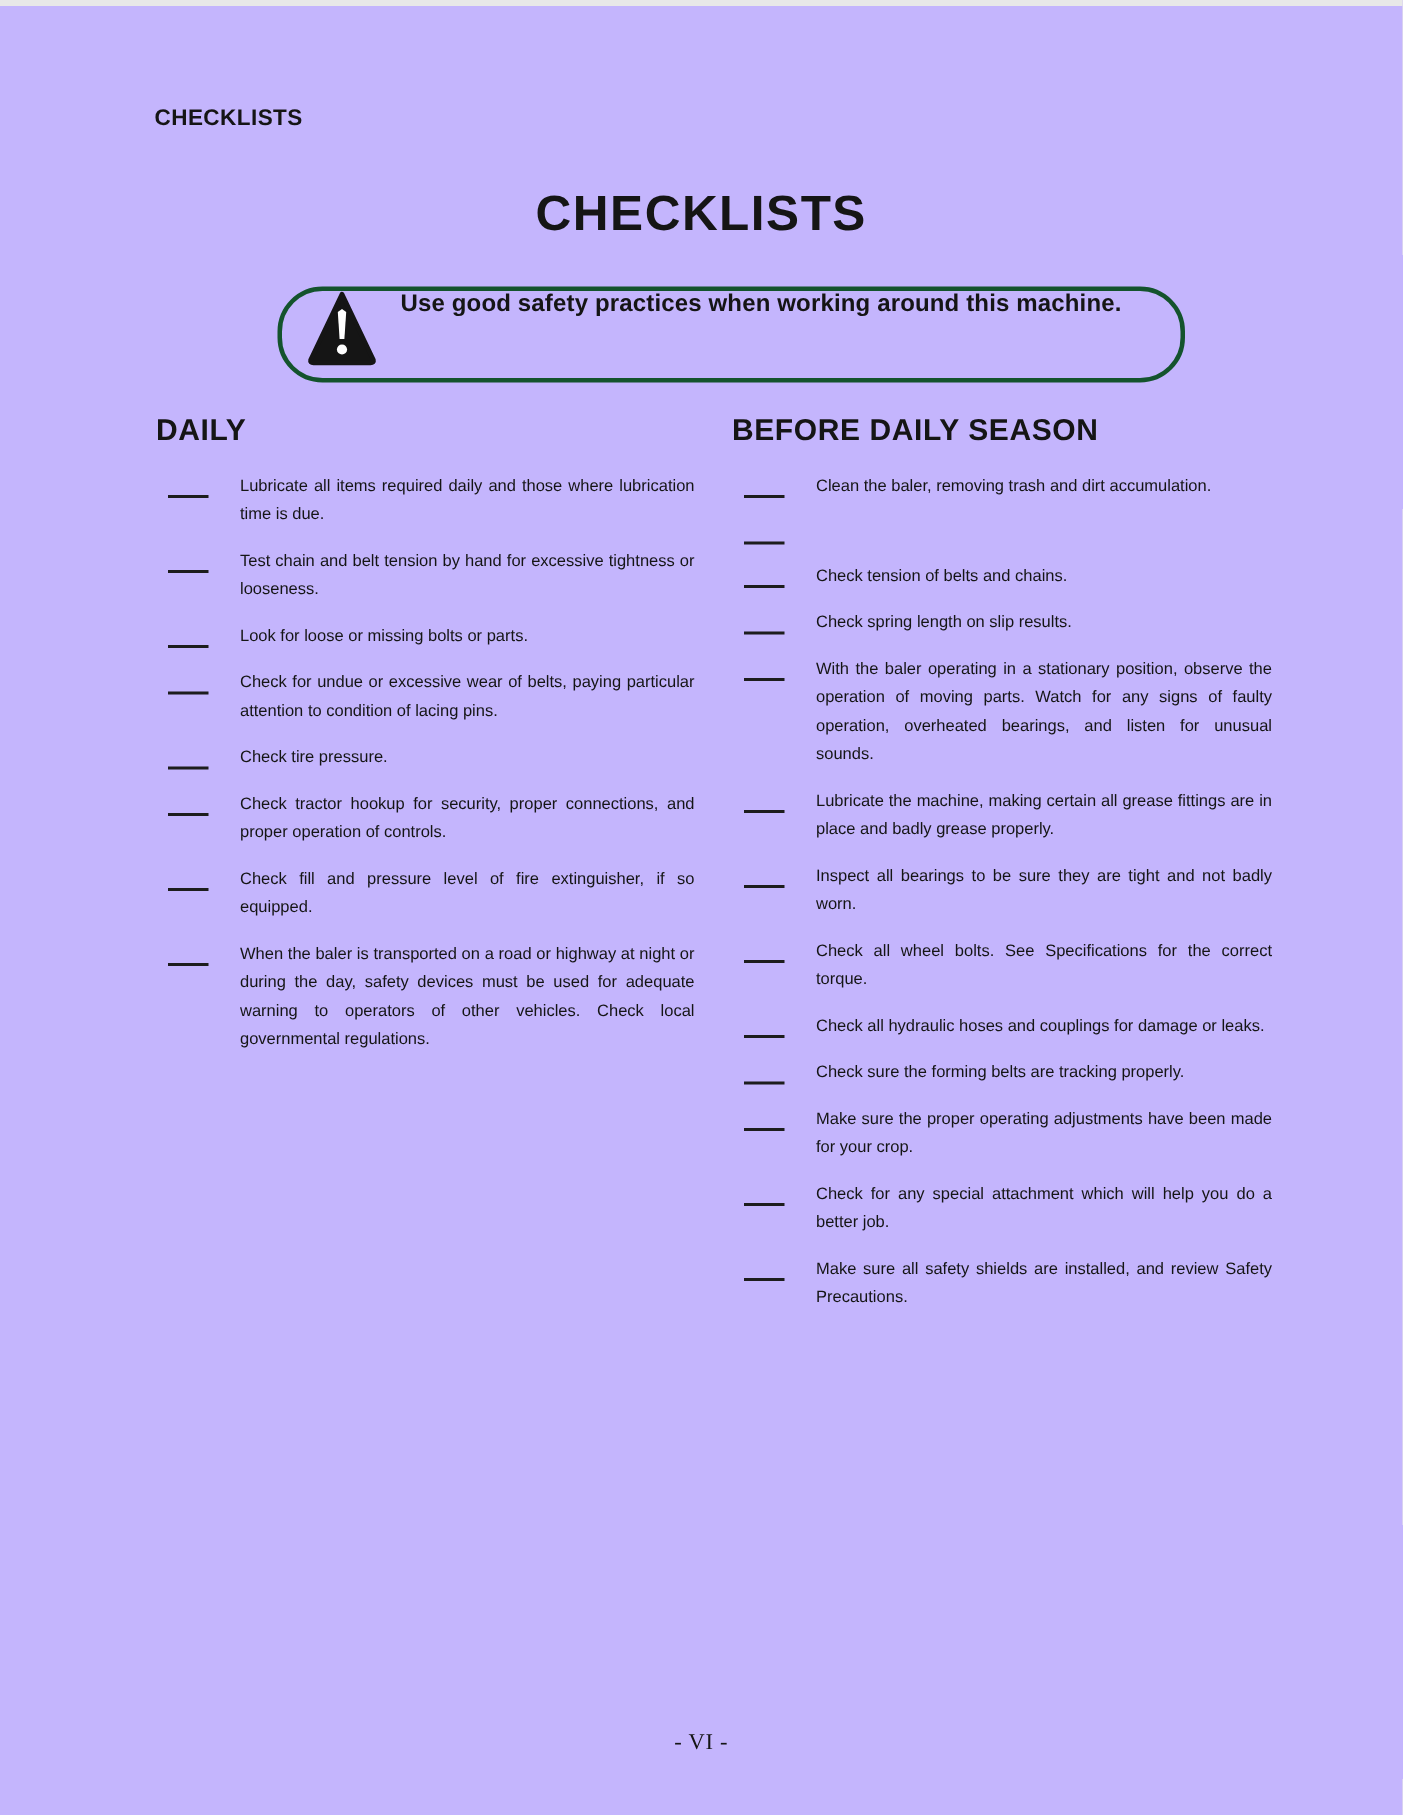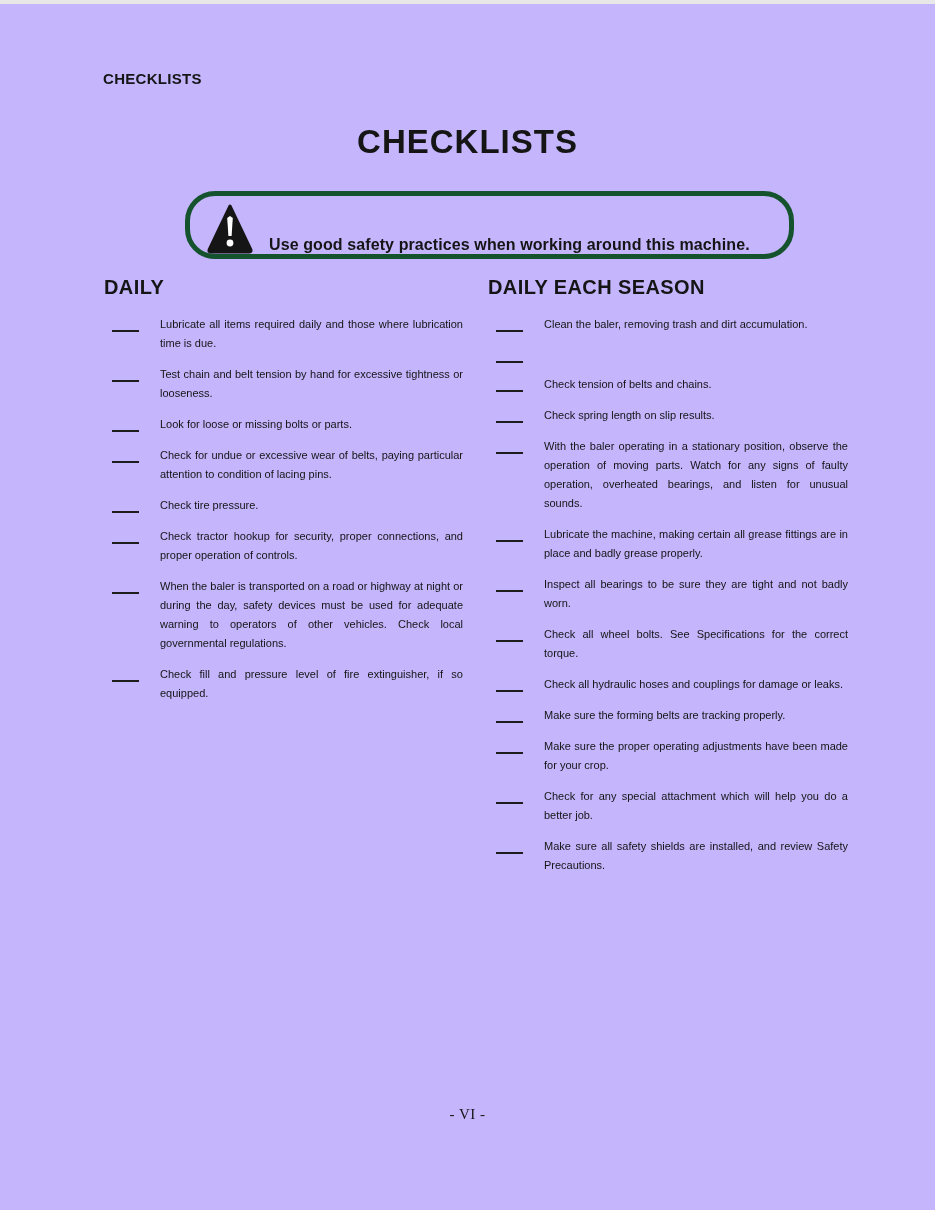--- a/index.html
+++ b/index.html
@@ -30,24 +30,24 @@
     font-size: 33px;
     font-weight: bold;
     letter-spacing: 1px;
   }
   .warning-box {
     position: absolute;
     left: 185px;
     top: 187px;
     width: 582px;
     height: 58px;
-    border: 5px solid #14532d;
+    border: 3px solid #14532d;
     border-radius: 30px;
     display: flex;
-    align-items: flex-end;
+    align-items: flex-start;
     padding-left: 17px;
     box-sizing: content-box;
   }
   .warning-icon { flex: none; width: 46px; height: 50px; }
   .warning-text {
     font-size: 16px;
     font-weight: bold;
     margin-left: 16px;
     letter-spacing: 0.1px;
   }
@@ -83,21 +83,21 @@
   }
   .item-text {
     flex: 1;
     font-size: 11px;
     line-height: 19px;
     text-align: justify;
   }
   .page-footer {
     position: absolute;
     left: 0;
-    top: 1102px;
+    top: 1150px;
     width: 100%;
     text-align: center;
     font-family: "Liberation Serif", serif;
     font-size: 15px;
     letter-spacing: 0.5px;
   }
 </style>
 </head>
 <body>
 
@@ -140,30 +140,30 @@
       <div class="check-item">
         <span class="blank-line"></span>
         <div class="item-text">Check tire pressure.</div>
       </div>
       <div class="check-item">
         <span class="blank-line"></span>
         <div class="item-text">Check tractor hookup for security, proper connections, and proper operation of controls.</div>
       </div>
       <div class="check-item">
         <span class="blank-line"></span>
+        <div class="item-text">Check fill and pressure level of fire extinguisher, if so equipped.</div>
+      </div>
+      <div class="check-item">
+        <span class="blank-line"></span>
         <div class="item-text">When the baler is transported on a road or highway at night or during the day, safety devices must be used for adequate warning to operators of other vehicles. Check local governmental regulations.</div>
       </div>
-      <div class="check-item">
-        <span class="blank-line"></span>
-        <div class="item-text">Check fill and pressure level of fire extinguisher, if so equipped.</div>
-      </div>
     </div>
 
     <div class="col col-right">
-      <h2 class="col-heading">DAILY EACH SEASON</h2>
+      <h2 class="col-heading">BEFORE DAILY SEASON</h2>
 
       <div class="check-item">
         <span class="blank-line"></span>
         <div class="item-text">Clean the baler, removing trash and dirt accumulation.</div>
       </div>
       <div class="check-item">
         <span class="blank-line"></span>
       </div>
       <div class="check-item">
         <span class="blank-line"></span>
@@ -188,21 +188,21 @@
       <div class="check-item">
         <span class="blank-line"></span>
         <div class="item-text">Check all wheel bolts. See Specifications for the correct torque.</div>
       </div>
       <div class="check-item">
         <span class="blank-line"></span>
         <div class="item-text">Check all hydraulic hoses and couplings for damage or leaks.</div>
       </div>
       <div class="check-item">
         <span class="blank-line"></span>
-        <div class="item-text">Make sure the forming belts are tracking properly.</div>
+        <div class="item-text">Check sure the forming belts are tracking properly.</div>
       </div>
       <div class="check-item">
         <span class="blank-line"></span>
         <div class="item-text">Make sure the proper operating adjustments have been made for your crop.</div>
       </div>
       <div class="check-item">
         <span class="blank-line"></span>
         <div class="item-text">Check for any special attachment which will help you do a better job.</div>
       </div>
       <div class="check-item">

